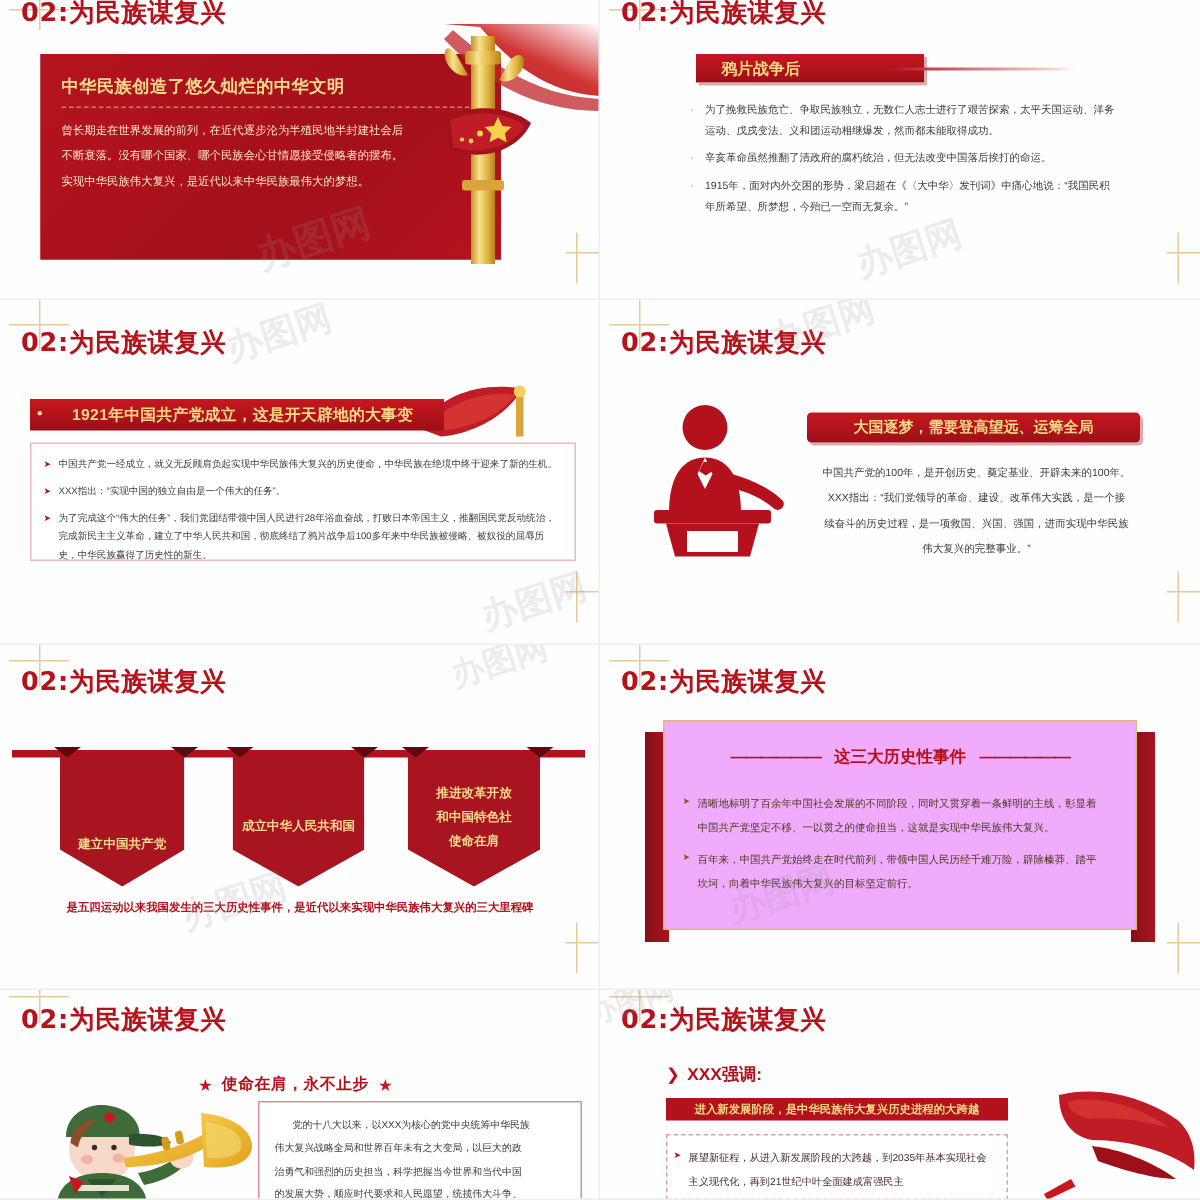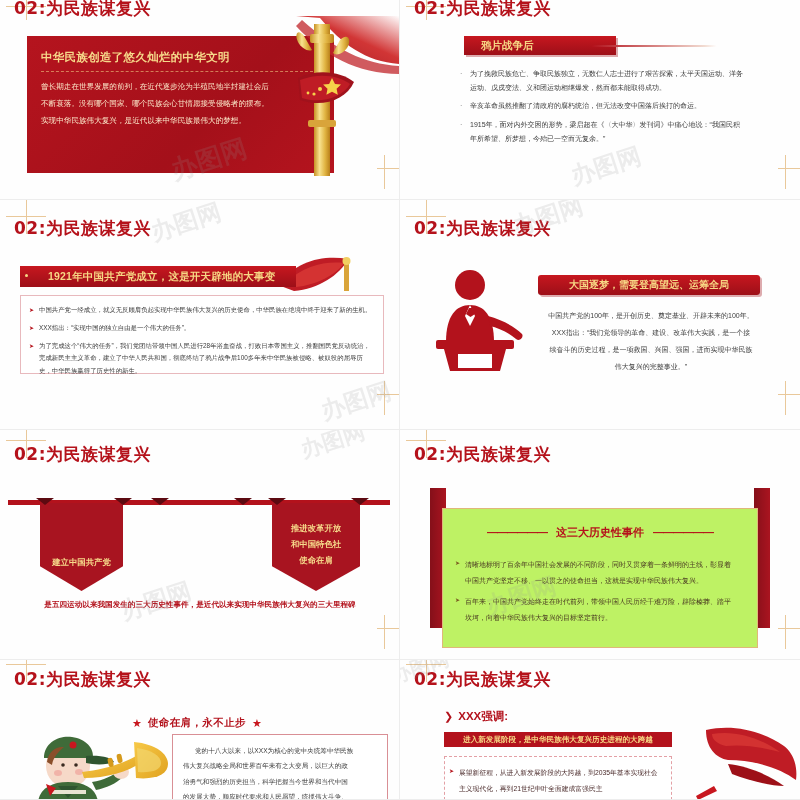--- a/index.html
+++ b/index.html
@@ -123,23 +123,22 @@
     width: 0; height: 0;
     border-left: 9px solid transparent;
     border-right: 9px solid transparent;
     border-top: 7px solid #5c0a11;
   }
 
   
   .scroll-wrap { position: absolute; }
   .scroll-body {
     position: absolute;
-    background: #bef264;
+    background: #f0abfc;
     border: 1px solid #e0b77a;
-    margin-top: 28px;
   }
   .scroll-edge {
     position: absolute;
     background: #aa1420;
   }
   .scroll-edge:after {
     content: "";
     position: absolute;
     inset: 0;
     background: linear-gradient(90deg, rgba(0,0,0,.22), rgba(0,0,0,0));
@@ -338,20 +337,23 @@
     <div class="s-head" style="left:14px;top:13px;font-size:17px;">02:为民族谋复兴</div>
 
     <div class="pennant-bar" style="left:8px;top:70px;width:382px;"></div>
 
     <div class="pennant" style="left:40px;top:73px;width:83px;height:88px;font-size:8.4px;">
       <div style="margin-top:42px;">建立中国共产党</div>
     </div>
     <div class="pennant-notch" style="left:36px;top:68px;"></div>
     <div class="pennant-notch" style="left:114px;top:68px;"></div>
 
+    <div class="pennant" style="left:155px;top:73px;width:88px;height:88px;font-size:8.4px;">
+      <div style="margin-top:30px;">成立中华人民共和国</div>
+    </div>
     <div class="pennant-notch" style="left:151px;top:68px;"></div>
     <div class="pennant-notch" style="left:234px;top:68px;"></div>
 
     <div class="pennant" style="left:272px;top:73px;width:88px;height:88px;font-size:8.4px;">
       <div style="margin-top:8px;">推进改革开放</div>
       <div>和中国特色社</div>
       <div>使命在肩</div>
     </div>
     <div class="pennant-notch" style="left:268px;top:68px;"></div>
     <div class="pennant-notch" style="left:351px;top:68px;"></div>

